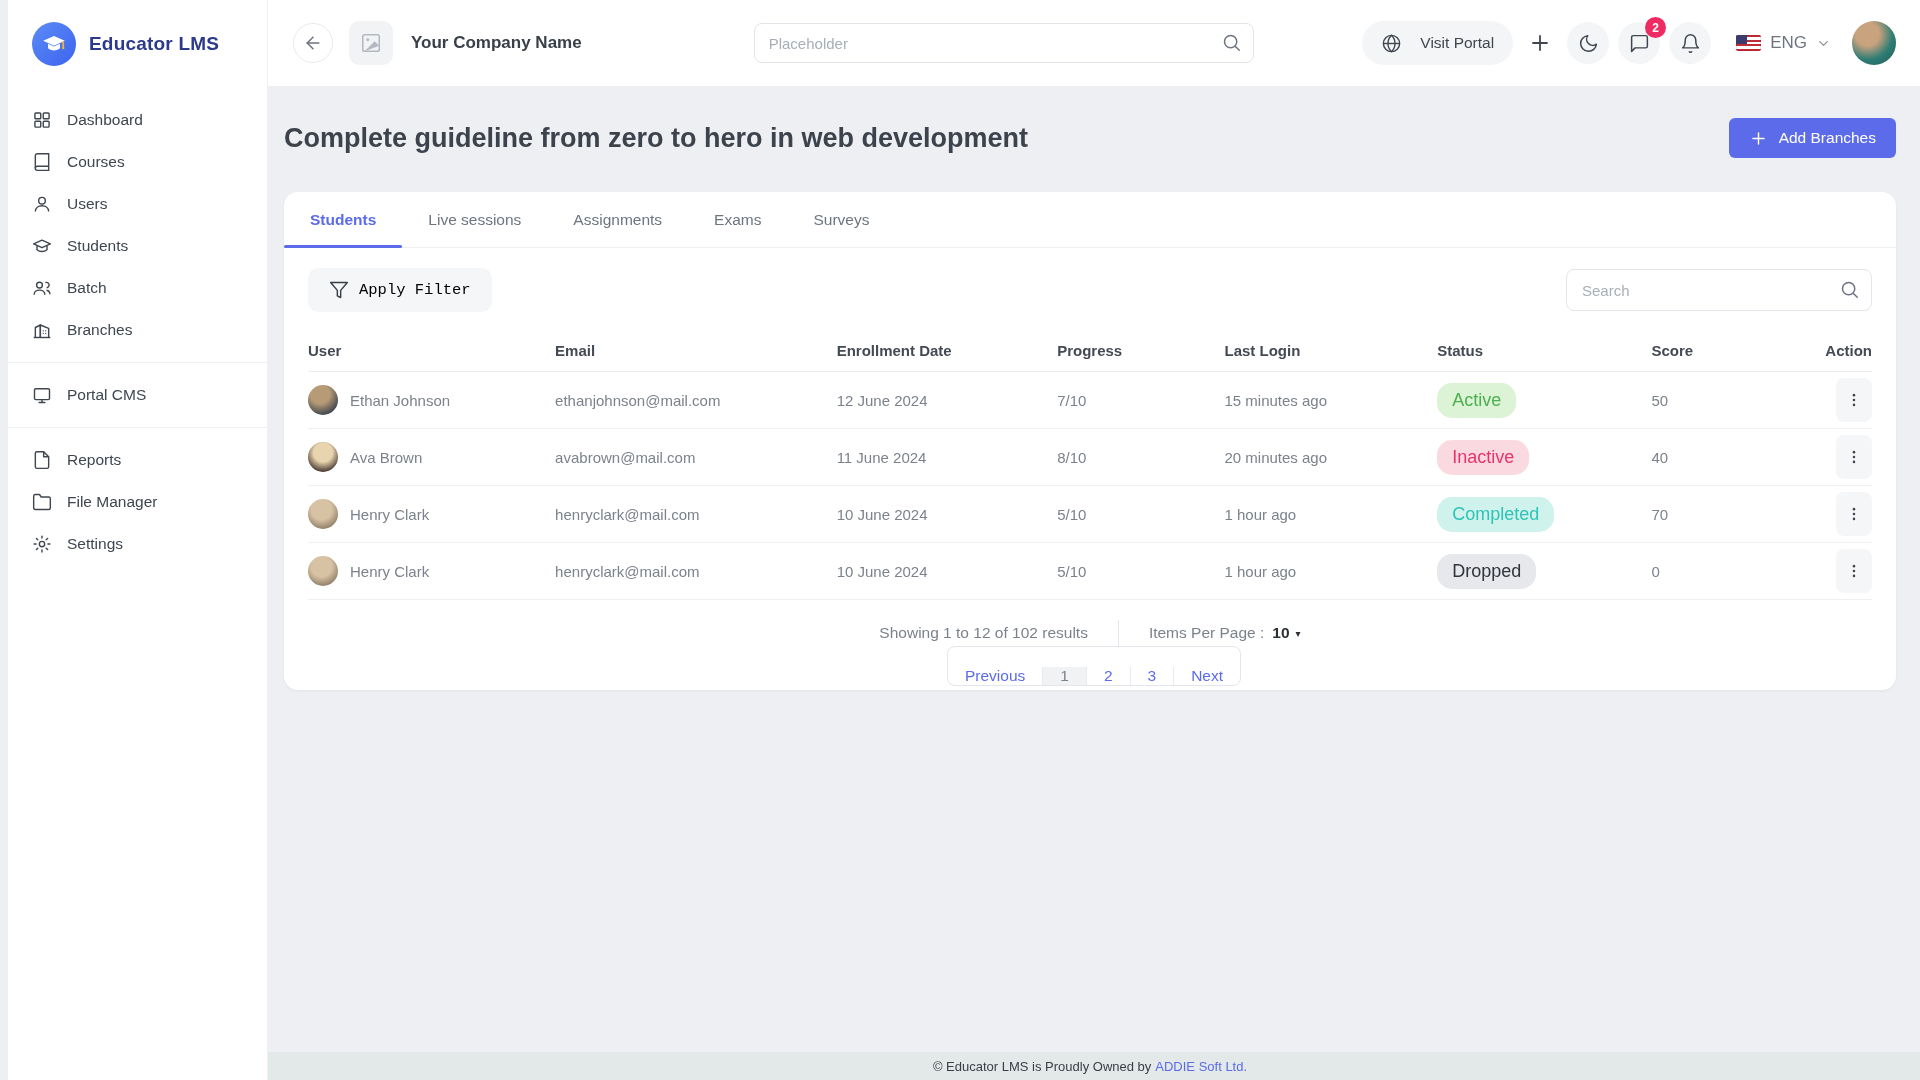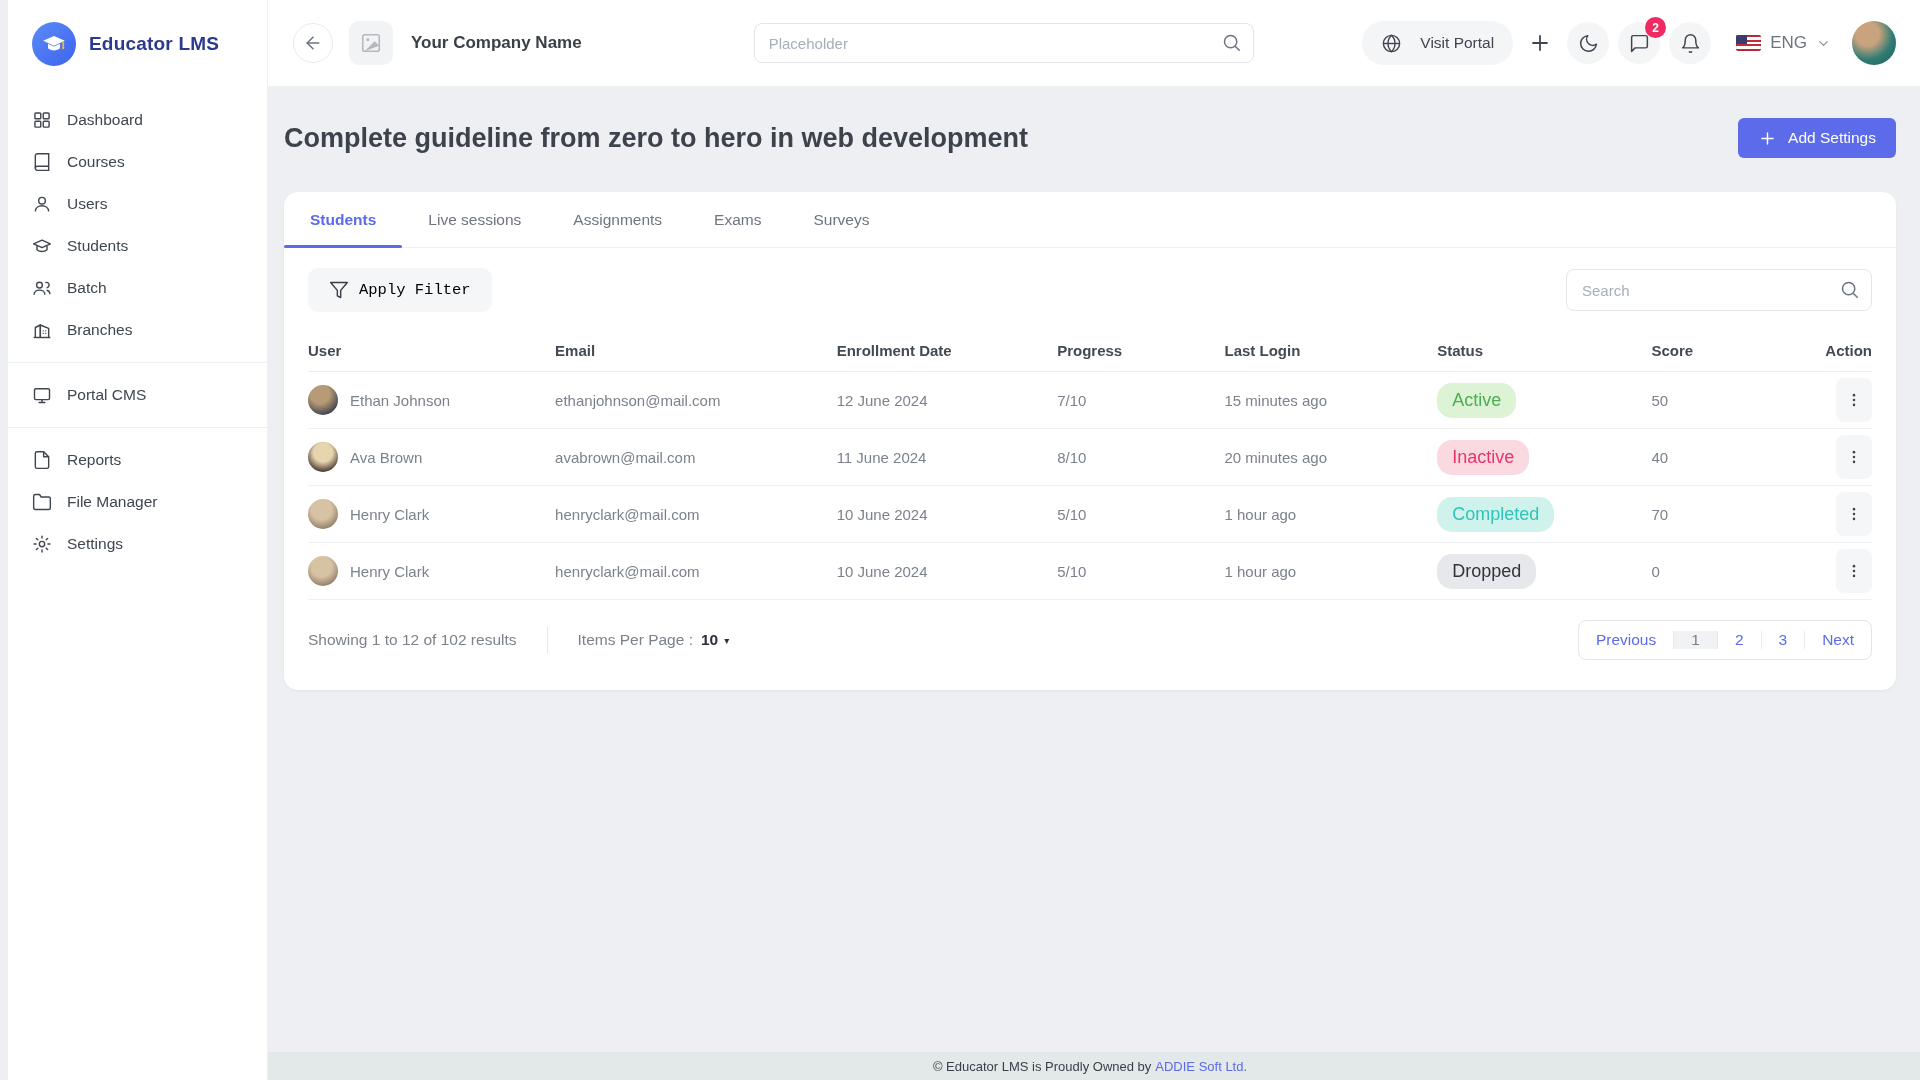--- a/index.html
+++ b/index.html
@@ -67,26 +67,26 @@
   .av2 { background:radial-gradient(circle at 50% 35%, #e8d4ae 0 38%, #4a3b33 78%); }
   .av3 { background:radial-gradient(circle at 45% 35%, #d8c2a4 0 40%, #8a7a64 80%); }
   .badge-status { display:inline-flex; padding:7px 15px; border-radius:15px; font-size:18px; }
   .st-active    { background:#ddf3d5; color:#4caf50; }
   .st-inactive  { background:#fbd9e1; color:#e8336d; }
   .st-completed { background:#cff2ec; color:#2ec4b6; }
   .st-dropped   { background:#e7e8eb; color:#2f353c; }
   .action-cell { display:flex; justify-content:flex-end; }
   .dots-btn { width:36px; height:44px; border-radius:8px; background:#f5f6f7; display:flex; align-items:center; justify-content:center; cursor:pointer; border:none; }
 
-  .card-footer { display:flex; align-items:center; justify-content:space-between; padding:20px 24px; }
+  .card-footer { display:flex; align-items:center; justify-content:space-between; padding:20px 24px;flex-direction:column; }
   .cf-left { display:flex; align-items:center; color:#7c828b; font-size:15.5px; }
   .v-div { width:1px; height:26px; background:#e5e7ea; margin:0 30px; }
   .ipp-value { color:#2b3037; font-weight:700; margin-left:8px; }
   .ipp-caret { margin-left:6px; color:#2b3037; font-size:10px; }
-  .pagination { display:flex; align-items:center; height:40px; border:1px solid #e3e6ea; border-radius:8px; overflow:hidden; background:#fff;margin-left:8px; }
+  .pagination { display:flex; align-items:flex-end; height:40px; border:1px solid #e3e6ea; border-radius:8px; overflow:hidden; background:#fff;margin-left:8px; }
   .pg-item { display:flex; align-items:center; padding:0 17px; color:#5b6be9; font-size:15.5px; border-left:1px solid #e8eaee; cursor:pointer; }
   .pg-item:first-child { border-left:none; }
   .pg-current { background:#f1f2f4; color:#7b828b; }
 
   
   .page-footer { position:absolute; left:260px; top:1052px; width:1660px; height:28px; background:#e3e8e9; display:flex; align-items:center; justify-content:center; font-size:13px; color:#3a3f47; }
   .footer-link { color:#5b6be9; margin-left:4px; cursor:pointer; text-decoration:none; }
 
   svg { display:block; }
 </style>
@@ -255,21 +255,21 @@
       <div class="avatar-top"></div>
     </div>
   </header>
 
   <div class="page-head">
     <h1 class="page-title">Complete guideline from zero to hero in web development</h1>
     <button class="btn-primary">
       <svg width="19" height="19" viewBox="0 0 24 24" fill="none" stroke="#ffffff" stroke-width="1.8" stroke-linecap="round">
           <path d="M12 5v14M5 12h14"></path>
         </svg>
-      <span>Add Settings</span>
+      <span>Add Branches</span>
     </button>
   </div>
 
   <section class="card">
     <div class="tabs">
       <div class="tab active">Students</div>
       <div class="tab">Live sessions</div>
       <div class="tab">Assignments</div>
       <div class="tab">Exams</div>
       <div class="tab">Surveys</div>

